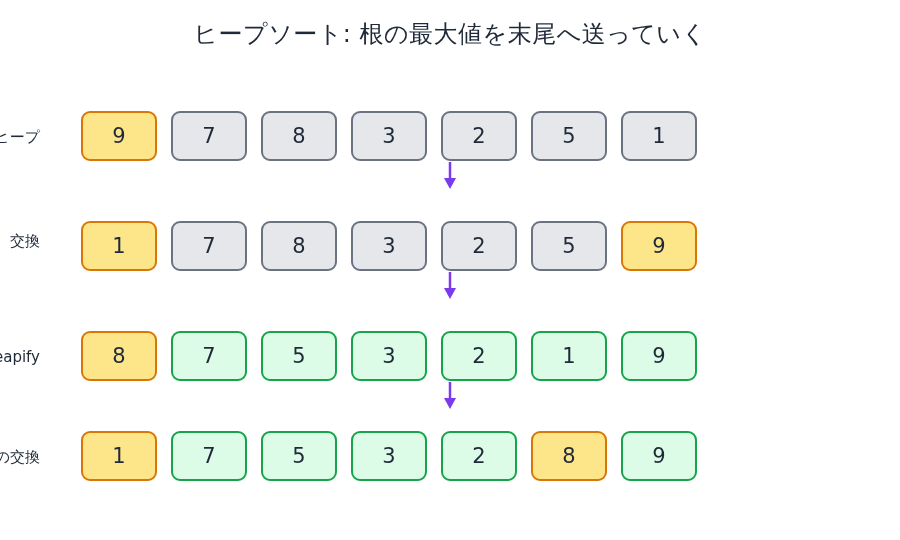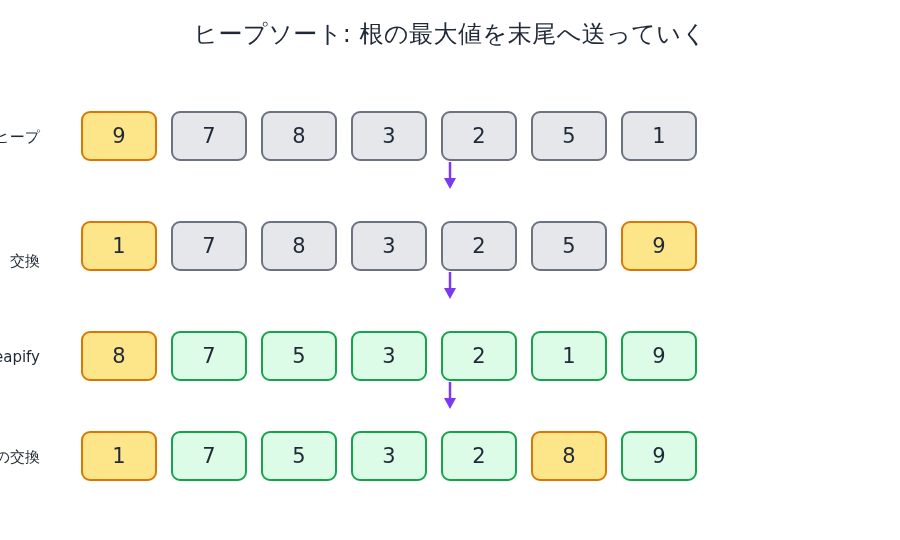--- a/index.html
+++ b/index.html
@@ -27,21 +27,21 @@
 <div class="cell heap" style="left:351px;top:111px">3</div>
 <div class="cell heap" style="left:441px;top:111px">2</div>
 <div class="cell heap" style="left:531px;top:111px">5</div>
 <div class="cell heap" style="left:621px;top:111px">1</div>
 
 <svg class="arrow" style="left:443px;top:162px" viewBox="0 0 14 28">
   <line x1="7" y1="0" x2="7" y2="18" stroke="#7c3aed" stroke-width="2.5"></line>
   <polygon points="1,16 13,16 7,27" fill="#7c3aed"></polygon>
 </svg>
 
-<div class="row-label" style="top:252px">交換</div>
+<div class="row-label" style="top:232px">交換</div>
 <div class="cell root" style="left:81px;top:221px">1</div>
 <div class="cell heap" style="left:171px;top:221px">7</div>
 <div class="cell heap" style="left:261px;top:221px">8</div>
 <div class="cell heap" style="left:351px;top:221px">3</div>
 <div class="cell heap" style="left:441px;top:221px">2</div>
 <div class="cell heap" style="left:531px;top:221px">5</div>
 <div class="cell root" style="left:621px;top:221px">9</div>
 
 <svg class="arrow" style="left:443px;top:272px" viewBox="0 0 14 28">
   <line x1="7" y1="0" x2="7" y2="18" stroke="#7c3aed" stroke-width="2.5"></line>

